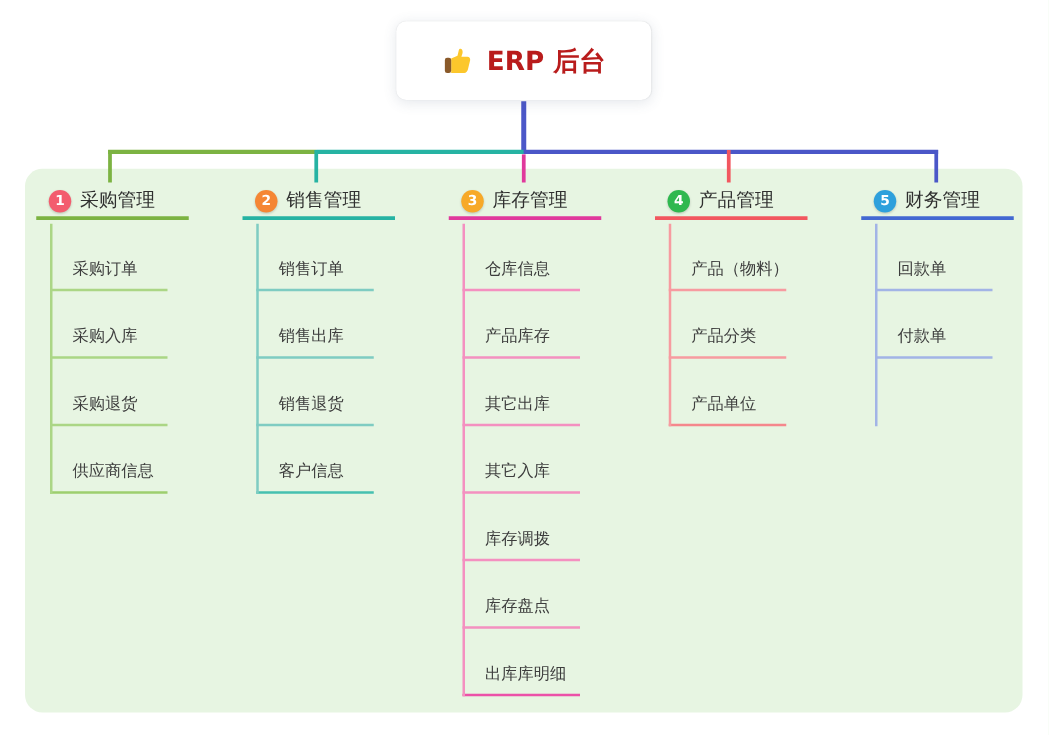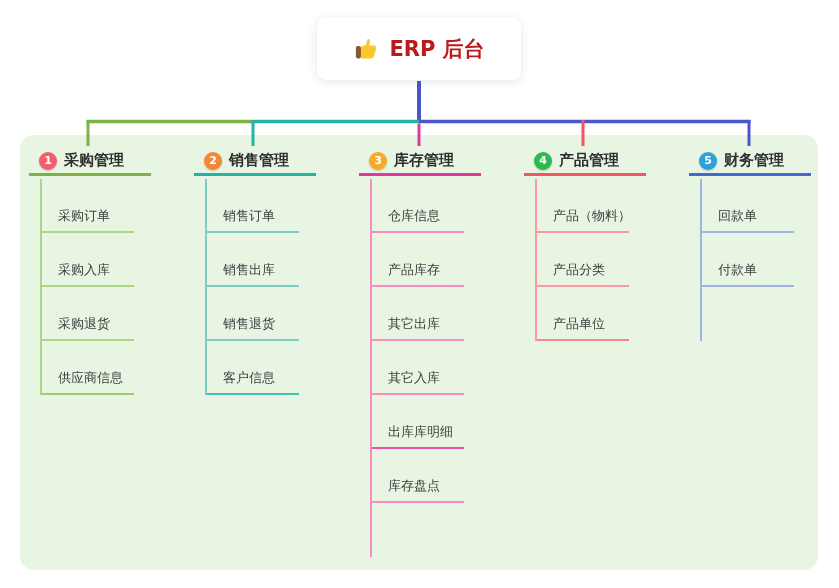--- a/index.html
+++ b/index.html
@@ -30,21 +30,21 @@
   .branch-header{
     height:28px;display:flex;align-items:center;gap:7px;
     padding-left:10px;border-bottom:3px solid #888;cursor:pointer;
   }
   .badge{
     width:18px;height:18px;min-width:18px;border-radius:50%;
     display:flex;align-items:center;justify-content:center;
     color:#fff;font-size:11px;font-weight:700;
     box-shadow:0 1px 2px rgba(0,0,0,.18);
   }
-  .branch-label{font-size:15px;font-weight:700;color:#2f2f2f;white-space:nowrap;}
+  .branch-label{font-size:15px;font-weight:400;color:#2f2f2f;white-space:nowrap;}
   .branch-children{position:absolute;top:31px;left:0;width:122px;}
   .rail{position:absolute;left:11px;top:0;width:2px;}
   .child-row{
     margin-left:11px;width:94px;height:54px;
     border-bottom:2px solid #0ea5e9;
     display:flex;align-items:flex-end;
     padding:0 0 9px 18px;cursor:pointer;
   }
   .child-label{font-size:13px;color:#3d3d3d;line-height:1;white-space:nowrap;}
 </style>
@@ -112,25 +112,28 @@
   </div>
         <div class="child-row" style="border-bottom-color: rgb(244, 144, 192);">
     <span class="child-label">产品库存</span>
   </div>
         <div class="child-row" style="border-bottom-color: rgb(244, 144, 192);">
     <span class="child-label">其它出库</span>
   </div>
         <div class="child-row" style="border-bottom-color: rgb(244, 144, 192);">
     <span class="child-label">其它入库</span>
   </div>
-        <div class="child-row" style="border-bottom-color: rgb(236, 81, 168);">
-    <span class="child-label">出库库明细</span>
+        <div class="child-row" style="border-bottom-color: rgb(244, 144, 192);">
+    <span class="child-label">库存调拨</span>
   </div>
         <div class="child-row" style="border-bottom-color: rgb(244, 144, 192);">
     <span class="child-label">库存盘点</span>
+  </div>
+        <div class="child-row" style="border-bottom-color: rgb(236, 81, 168);">
+    <span class="child-label">出库库明细</span>
   </div>
       </div>
   </div>
     <div class="branch" style="left: 504px;">
     <div class="branch-header" style="border-bottom-color: rgb(242, 87, 95);">
       <span class="badge" style="background: rgb(47, 184, 79);">
         <span>4</span>
       </span>
       <span class="branch-label">产品管理</span>
     </div>

